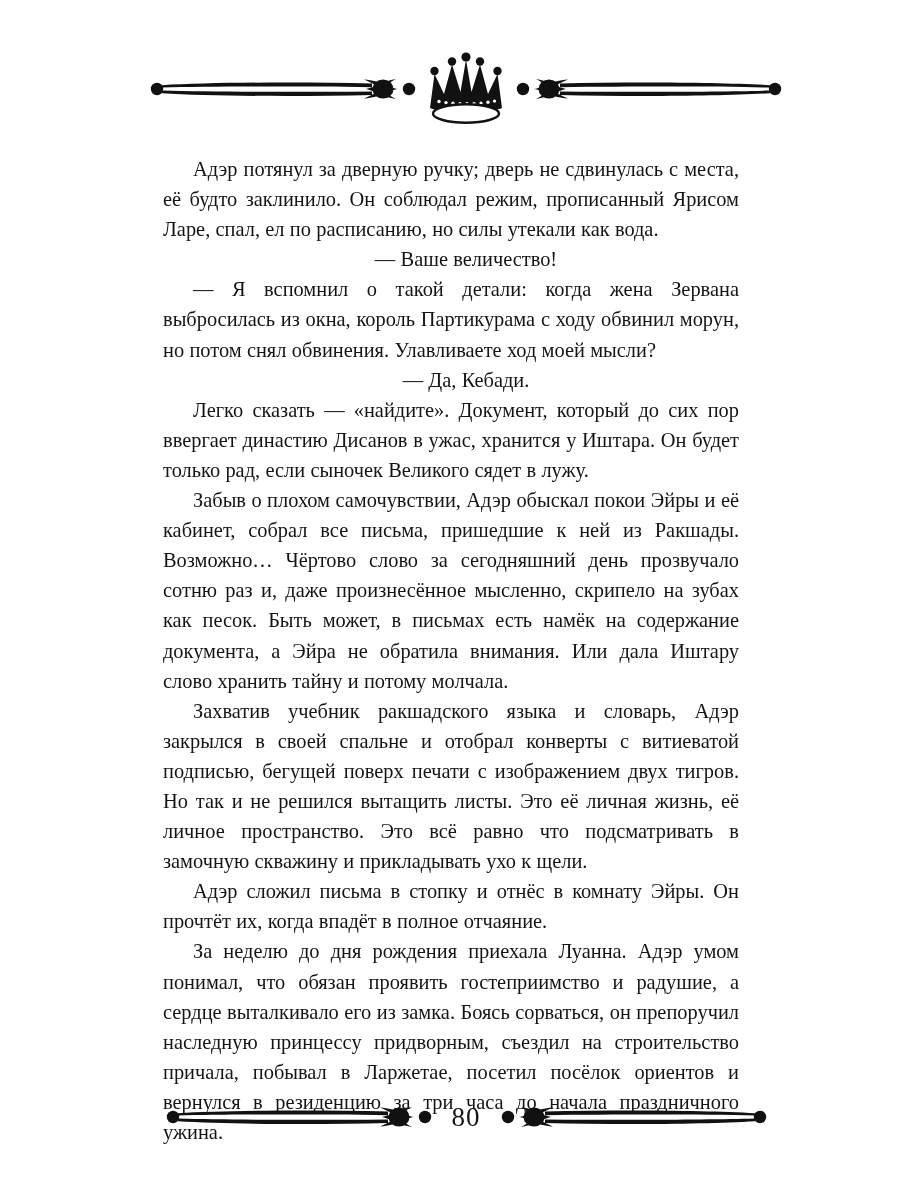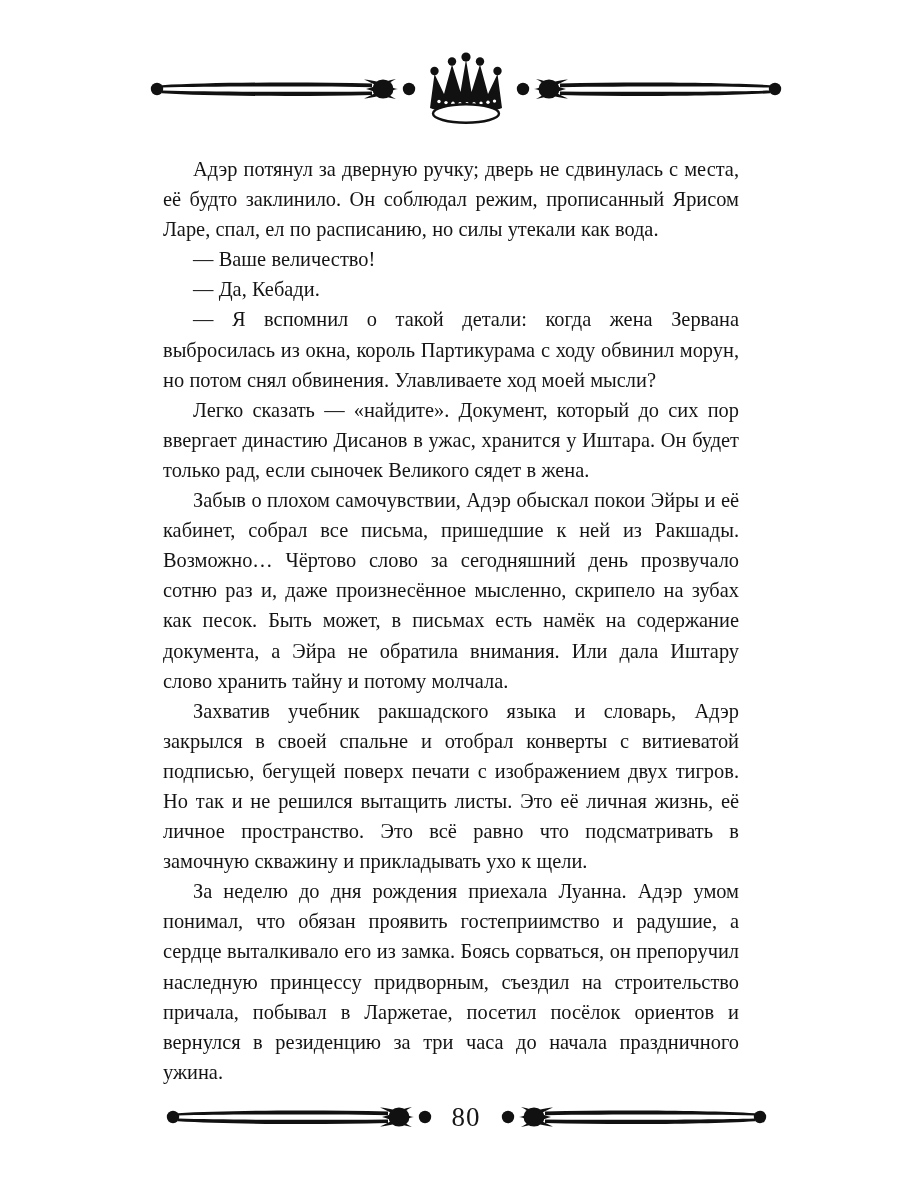--- a/index.html
+++ b/index.html
@@ -63,21 +63,21 @@
     text-justify: inter-word;
     text-indent: 30px;
     hyphens: manual;
     word-spacing: 0.2px;
   }
   p.para.dialogue {
     text-indent: 30px;
   }
   
   p.para.shortline {
-    text-align: left;
+    text-align: center;
   }
 </style>
 </head>
 <body>
 
 <div class="page">
 
   <div class="ornament-band ornament-header">
 
     <span>
@@ -143,25 +143,26 @@
           <ellipse cx="233" cy="23" rx="10.5" ry="9.6"></ellipse>
           <circle cx="259" cy="23" r="6.2"></circle>
         </g>
       </svg>
     </span>
   </div>
 
   <div class="textblock">
     <p class="para">Адэр потянул за дверную ручку; дверь не сдвинулась с места, её будто заклинило. Он соблюдал режим, прописанный Ярисом Ларе, спал, ел по расписанию, но силы утекали как вода.</p>
     <p class="para dialogue shortline">— Ваше величество!</p>
+    <p class="para dialogue">— Я вспомнил о такой детали: когда жена Зервана выбросилась из окна, король Партикурама с ходу обвинил морун, но потом снял обвинения. Улавливаете ход моей мысли?</p>
     <p class="para dialogue shortline">— Да, Кебади.</p>
-    <p class="para dialogue">— Я вспомнил о такой детали: когда жена Зервана выбросилась из окна, король Партикурама с ходу обвинил морун, но потом снял обвинения. Улавливаете ход моей мысли?</p>
-    <p class="para">Легко сказать — «найдите». Документ, который до сих пор ввергает династию Дисанов в ужас, хранится у Иштара. Он будет только рад, если сыночек Великого сядет в жена.</p>
+    <p class="para">Легко сказать — «найдите». Документ, который до сих пор ввергает династию Дисанов в ужас, хранится у Иштара. Он будет только рад, если сыночек Великого сядет в лужу.</p>
     <p class="para">Забыв о плохом самочувствии, Адэр обыскал покои Эйры и её кабинет, собрал все письма, пришедшие к ней из Ракшады. Возможно… Чёртово слово за сегодняшний день прозвучало сотню раз и, даже произнесённое мысленно, скрипело на зубах как песок. Быть может, в письмах есть намёк на содержание документа, а Эйра не обратила внимания. Или дала Иштару слово хранить тайну и потому молчала.</p>
     <p class="para">Захватив учебник ракшадского языка и словарь, Адэр закрылся в своей спальне и отобрал конверты с витиеватой подписью, бегущей поверх печати с изображением двух тигров. Но так и не решился вытащить листы. Это её личная жизнь, её личное пространство. Это всё равно что подсматривать в замочную скважину и прикладывать ухо к щели.</p>
+    <p class="para">Адэр сложил письма в стопку и отнёс в комнату Эйры. Он прочтёт их, когда впадёт в полное отчаяние.</p>
     <p class="para">За неделю до дня рождения приехала Луанна. Адэр умом понимал, что обязан проявить гостеприимство и радушие, а сердце выталкивало его из замка. Боясь сорваться, он препоручил наследную принцессу придворным, съездил на строительство причала, побывал в Ларжетае, посетил посёлок ориентов и вернулся в резиденцию за три часа до начала праздничного ужина.</p>
   </div>
 
   <div class="ornament-band ornament-footer">
 
     <span>
       <svg class="rule-svg" width="270" height="46" viewBox="0 0 270 46" aria-hidden="true">
         <g fill="#111111">
           <circle cx="7" cy="23" r="6.2"></circle>
           <path d="M12 19.2 C 60 16.4, 150 15.6, 222 17.6 L 222 21.2 C 150 20.4, 60 20.2, 12 21.6 Z"></path>

